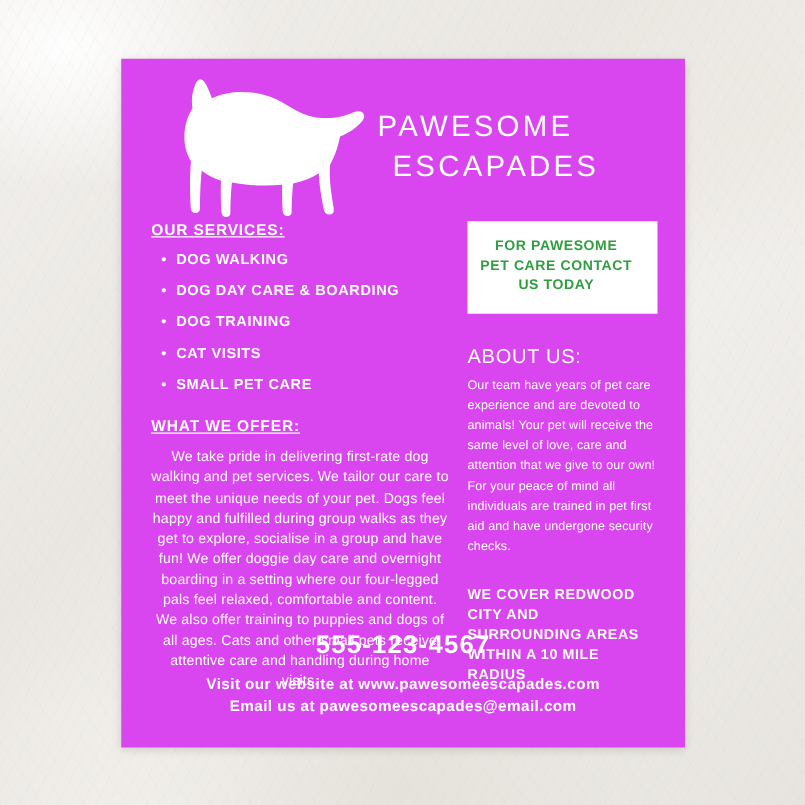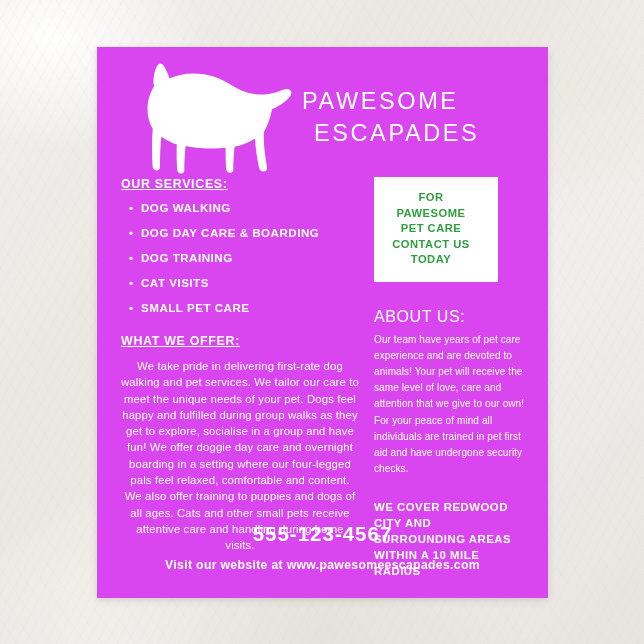--- a/index.html
+++ b/index.html
@@ -138,21 +138,21 @@
   .callout {
     background: #ffffff;
     color: #2f9e3f;
     box-sizing: border-box;
     padding: 13px 20px 14px 10px;
     text-align: center;
     font-size: 11.2px;
     font-weight: bold;
     line-height: 15.5px;
     letter-spacing: 0.5px;
-    width: 124px;
+    width: 152px;
     margin-bottom: 26px;
   }
   .about-heading {
     font-size: 16px;
     font-weight: normal;
     letter-spacing: 0.6px;
     margin: 0 0 6px 0;
   }
   .about-text {
     font-size: 10px;
@@ -250,15 +250,16 @@
       <div class="about-heading">ABOUT US:</div>
       <p class="about-text">Our team have years of pet care experience and are devoted to animals! Your pet will receive the same level of love, care and attention that we give to our own! For your peace of mind all individuals are trained in pet first aid and have undergone security checks.</p>
       <p class="coverage">WE COVER REDWOOD CITY AND SURROUNDING AREAS WITHIN A 10 MILE RADIUS</p>
     </div>
 
   </div>
 
   <div class="footer">
     <div class="phone">555-123-4567</div>
     <div class="footer-line">Visit our website at www.pawesomeescapades.com</div>
+    <div class="footer-line">Email us at pawesomeescapades@email.com</div>
   </div>
 
 </div>
 
 </body></html>

